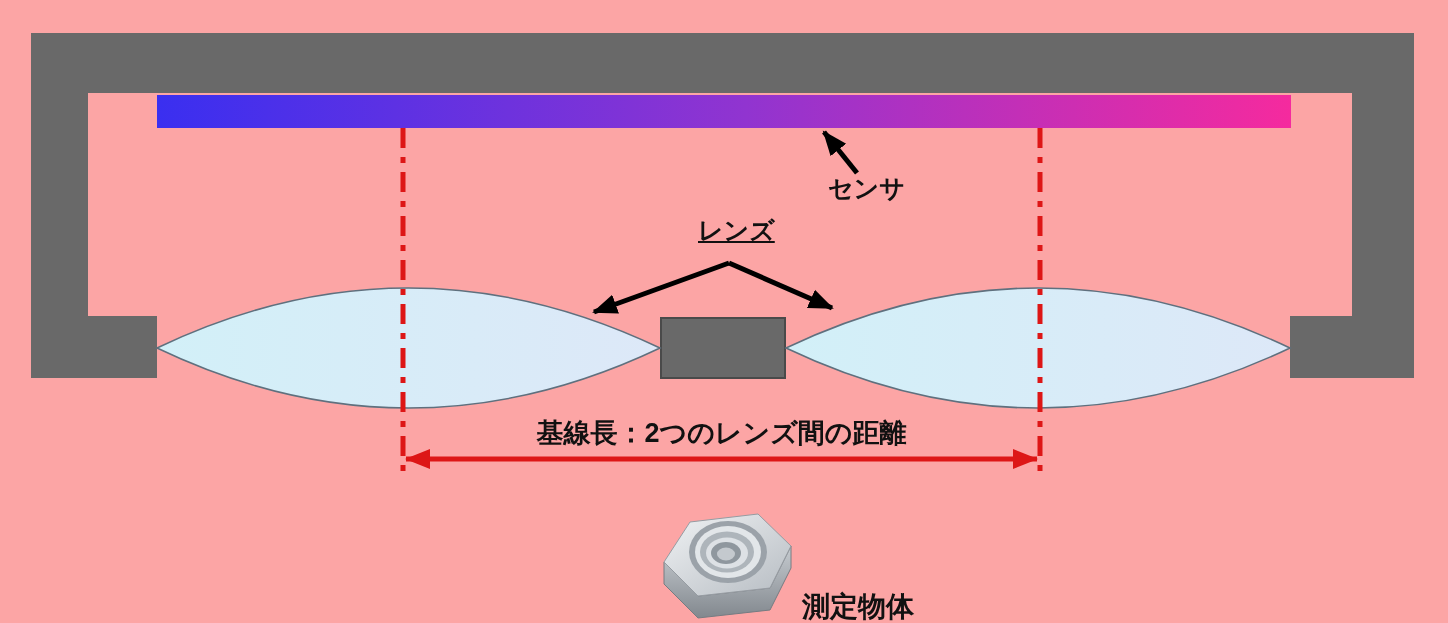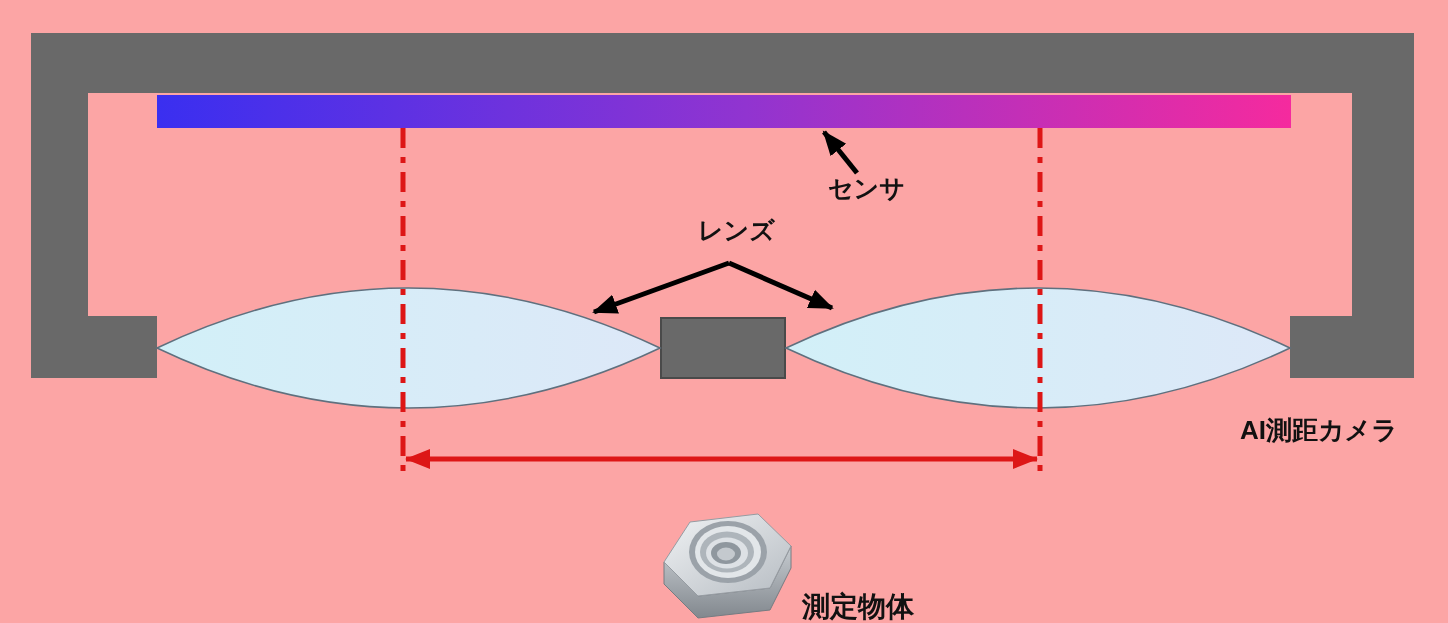--- a/index.html
+++ b/index.html
@@ -31,21 +31,21 @@
   .lens-shape{fill:url(#lensGrad);stroke:var(--lens-stroke,#5f707e);stroke-width:1.5;}
   .red-stroke{stroke:var(--dimension-red,#dd1616);}
   .red-fill{fill:var(--dimension-red,#dd1616);}
   .black-stroke{stroke:var(--arrow-black,#000000);}
   .black-fill{fill:var(--arrow-black,#000000);}
   .label{
     position:absolute;color:var(--text-black,#111111);font-weight:bold;
     white-space:nowrap;line-height:1.1;
   }
   .sensor-label{left:828px;top:175px;font-size:25px;}
-  .lens-label{left:698px;top:217px;font-size:25px;}
+  .lens-label{left:698px;top:217px;font-size:25px;text-decoration:underline;}
   .baseline-label{left:403px;top:419px;width:637px;text-align:center;font-size:27px;}
   .camera-label{left:1240px;top:416px;font-size:26px;}
   .object-label{left:802px;top:592px;font-size:28px;}
   svg.nut{position:absolute;left:656px;top:500px;width:142px;height:122px;}
 </style>
 </head>
 <body>
 
 <div class="canvas">
 
@@ -104,15 +104,15 @@
     <ellipse cx="72" cy="52" rx="39" ry="31" fill="#9ba2a9"></ellipse>
     <ellipse cx="72" cy="52" rx="33" ry="26" fill="#e2e6e9"></ellipse>
     <ellipse cx="71" cy="52" rx="27" ry="20.5" fill="#aeb5bb"></ellipse>
     <ellipse cx="71" cy="53" rx="21" ry="15.5" fill="#dde1e5"></ellipse>
     <ellipse cx="70" cy="53" rx="15" ry="11" fill="#8f979e"></ellipse>
     <ellipse cx="70" cy="54" rx="9" ry="6.5" fill="#c4c9ce"></ellipse>
   </svg>
 
   <div class="label sensor-label">センサ</div>
   <div class="label lens-label">レンズ</div>
-  <div class="label camera-label">AI測距カメラ</div>
+  <div class="label baseline-label">基線長：2つのレンズ間の距離</div>
   <div class="label object-label">測定物体</div>
 </div>
 
 </body></html>

